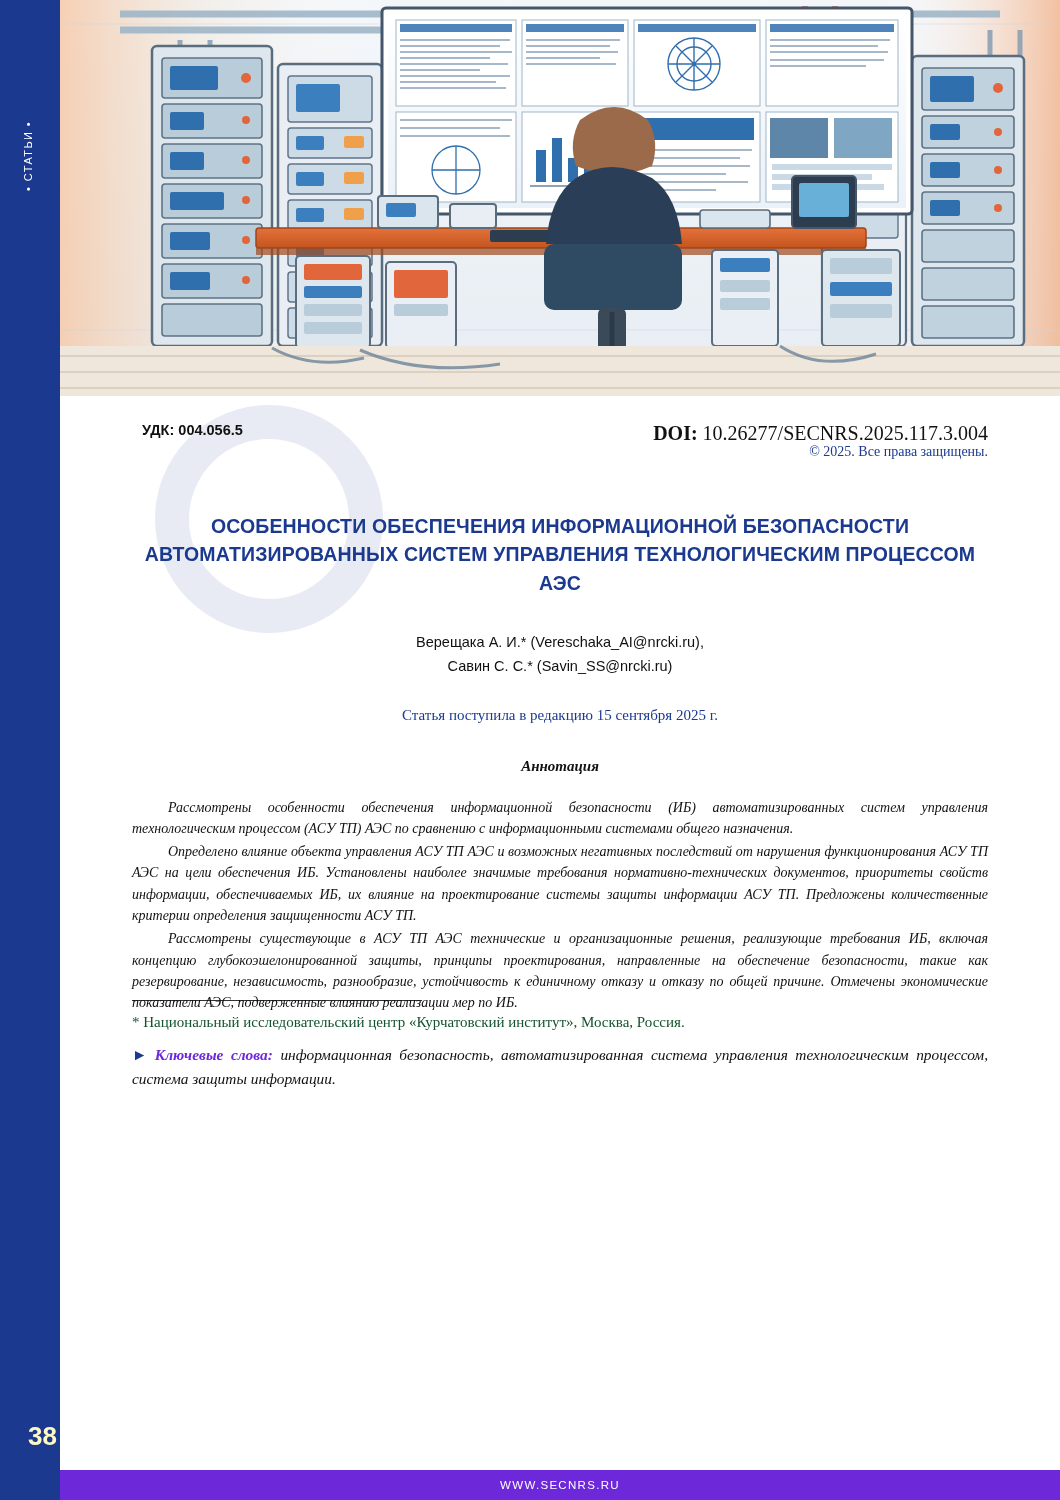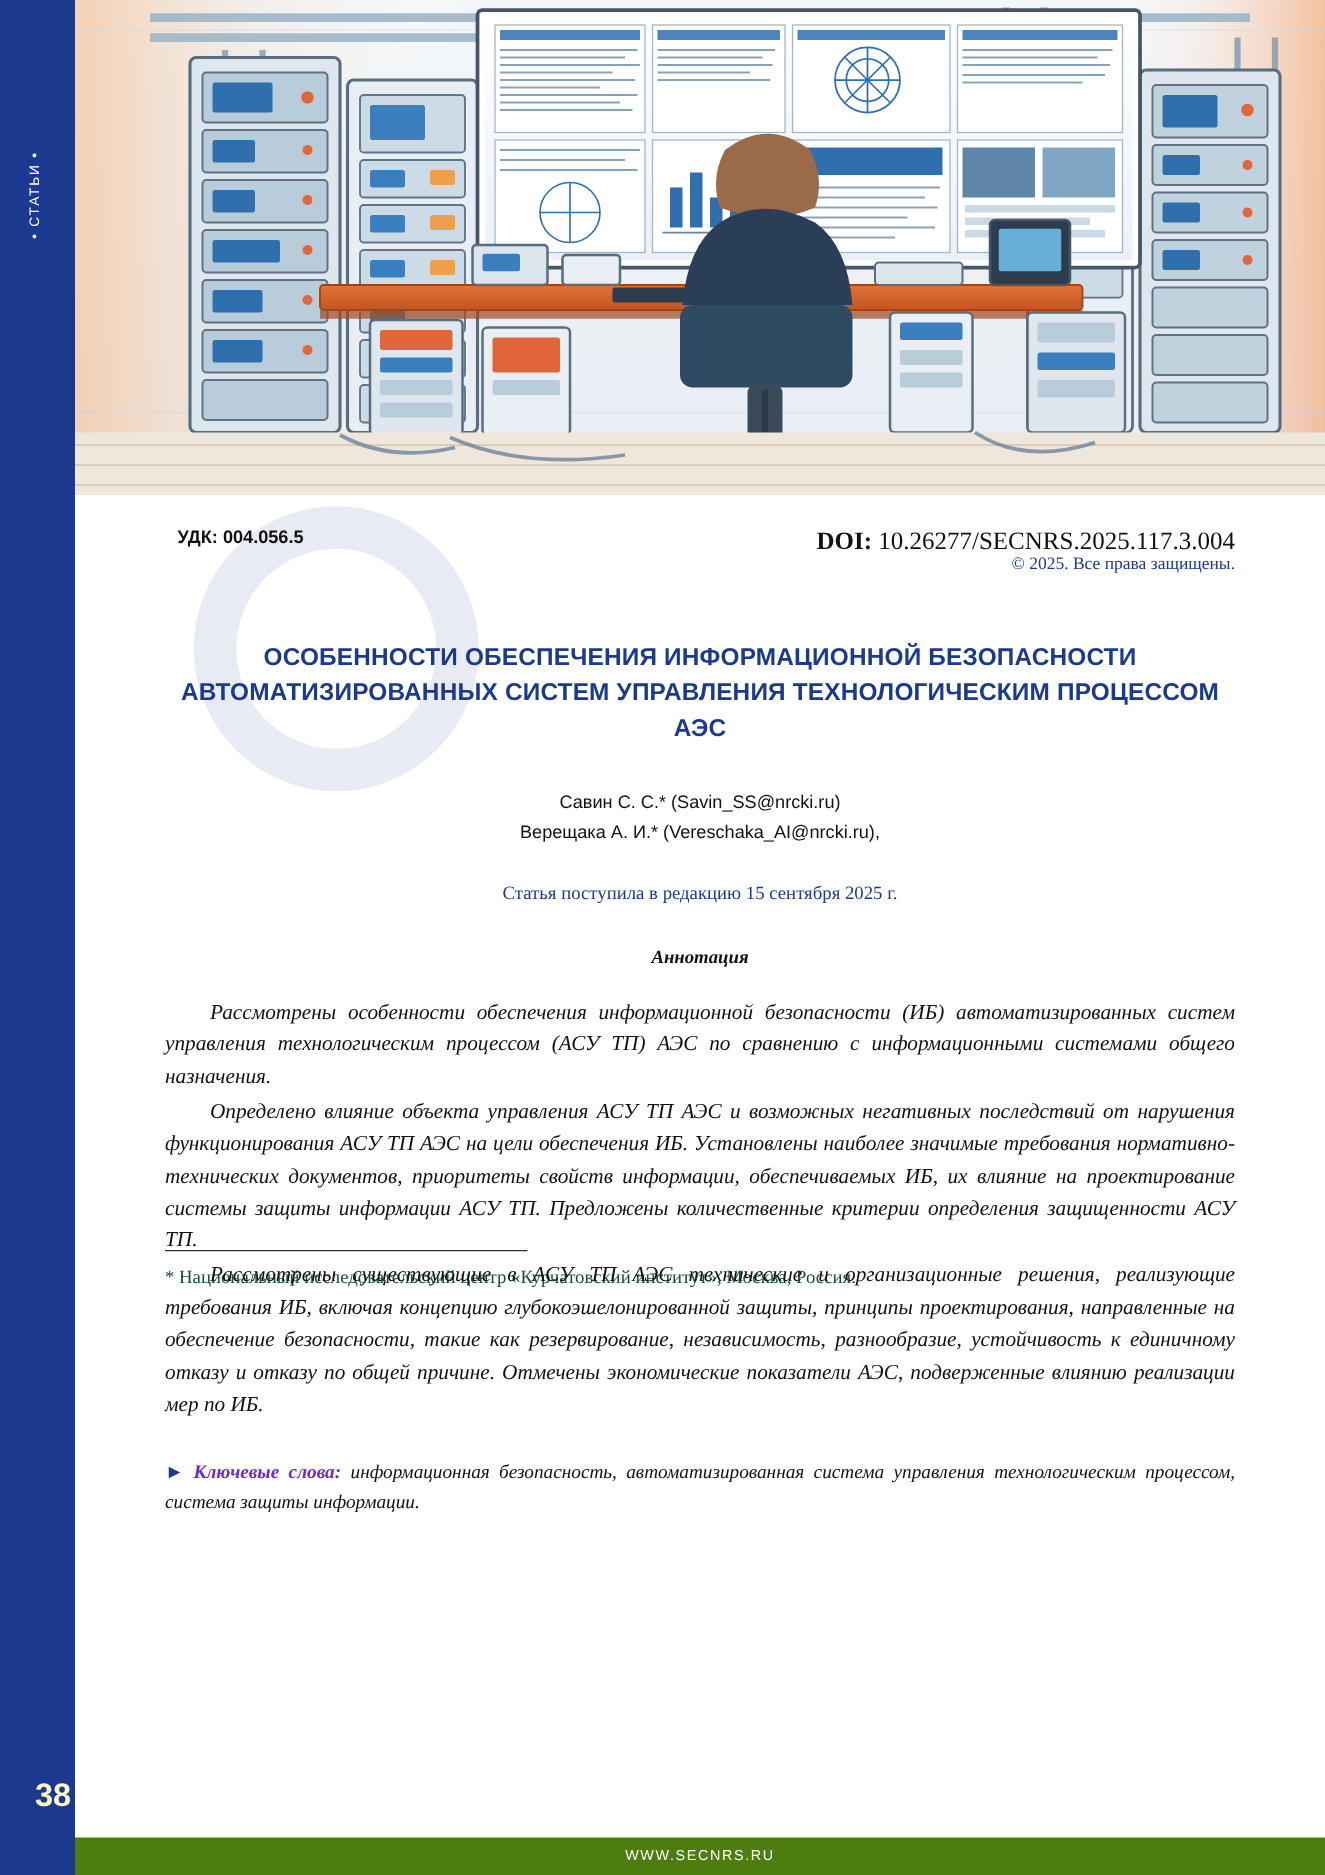--- a/index.html
+++ b/index.html
@@ -84,21 +84,21 @@
   .abstract-head{
     margin:34px 0 0 0;text-align:center;
     font-style:italic;font-weight:bold;font-size:15px;color:#111;
   }
 
   .abstract{
     margin:22px 72px 0 72px;
   }
   .abstract p{
     margin:0 0 2px 0;text-indent:36px;text-align:justify;
-    font-style:italic;font-size:17px;line-height:1.52;color:#111;
+    font-style:italic;font-size:14px;line-height:1.52;color:#111;
   }
 
   .keywords{
     margin:30px 72px 0 72px;text-align:justify;
     font-style:italic;font-size:15.4px;line-height:1.52;color:#111;
   }
   .kw-arrow{color:#1b3a8f;font-style:normal;font-weight:bold;}
   .kw-label{font-weight:bold;font-style:italic;color:#6d28d9;}
 
   
@@ -114,21 +114,21 @@
   
   .page-number{
     position:absolute;left:28px;bottom:48px;
     font-family:"Liberation Sans",sans-serif;
     font-weight:bold;font-size:26px;color:#fef9c3;
   }
 
   
   .bottom-bar{
     position:absolute;left:60px;bottom:0;width:1000px;height:30px;
-    background:#4d7c0f;display:flex;align-items:center;justify-content:center;
+    background:#6d28d9;display:flex;align-items:center;justify-content:center;
   }
   .bottom-bar span{
     color:#ffffff;font-family:"Liberation Sans",sans-serif;
     font-size:11.5px;letter-spacing:1.3px;
   }
 </style>
 </head>
 <body>
 
 <div class="left-bar">
@@ -441,22 +441,22 @@
     <div class="doi">
       <b>DOI:</b>
       <span>10.26277/SECNRS.2025.117.3.004</span>
     </div>
     <div class="copyright">© 2025. Все права защищены.</div>
   </div>
 
   <div class="title">ОСОБЕННОСТИ ОБЕСПЕЧЕНИЯ ИНФОРМАЦИОННОЙ БЕЗОПАСНОСТИ АВТОМАТИЗИРОВАННЫХ СИСТЕМ УПРАВЛЕНИЯ ТЕХНОЛОГИЧЕСКИМ ПРОЦЕССОМ АЭС</div>
 
   <div class="authors">
+    <div>Верещака А. И.* (Vereschaka_AI@nrcki.ru),</div>
     <div>Савин С. С.* (Savin_SS@nrcki.ru)</div>
-    <div>Верещака А. И.* (Vereschaka_AI@nrcki.ru),</div>
   </div>
 
   <div class="received">Статья поступила в редакцию 15 сентября 2025 г.</div>
 
   <div class="abstract-head">Аннотация</div>
 
   <div class="abstract">
     <p>Рассмотрены особенности обеспечения информационной безопасности (ИБ) автоматизированных систем управления технологическим процессом (АСУ ТП) АЭС по сравнению с информационными системами общего назначения.</p>
     <p>Определено влияние объекта управления АСУ ТП АЭС и возможных негативных последствий от нарушения функционирования АСУ ТП АЭС на цели обеспечения ИБ. Установлены наиболее значимые требования нормативно-технических документов, приоритеты свойств информации, обеспечиваемых ИБ, их влияние на проектирование системы защиты информации АСУ ТП. Предложены количественные критерии определения защищенности АСУ ТП.</p>
     <p>Рассмотрены существующие в АСУ ТП АЭС технические и организационные решения, реализующие требования ИБ, включая концепцию глубокоэшелонированной защиты, принципы проектирования, направленные на обеспечение безопасности, такие как резервирование, независимость, разнообразие, устойчивость к единичному отказу и отказу по общей причине. Отмечены экономические показатели АЭС, подверженные влиянию реализации мер по ИБ.</p>

